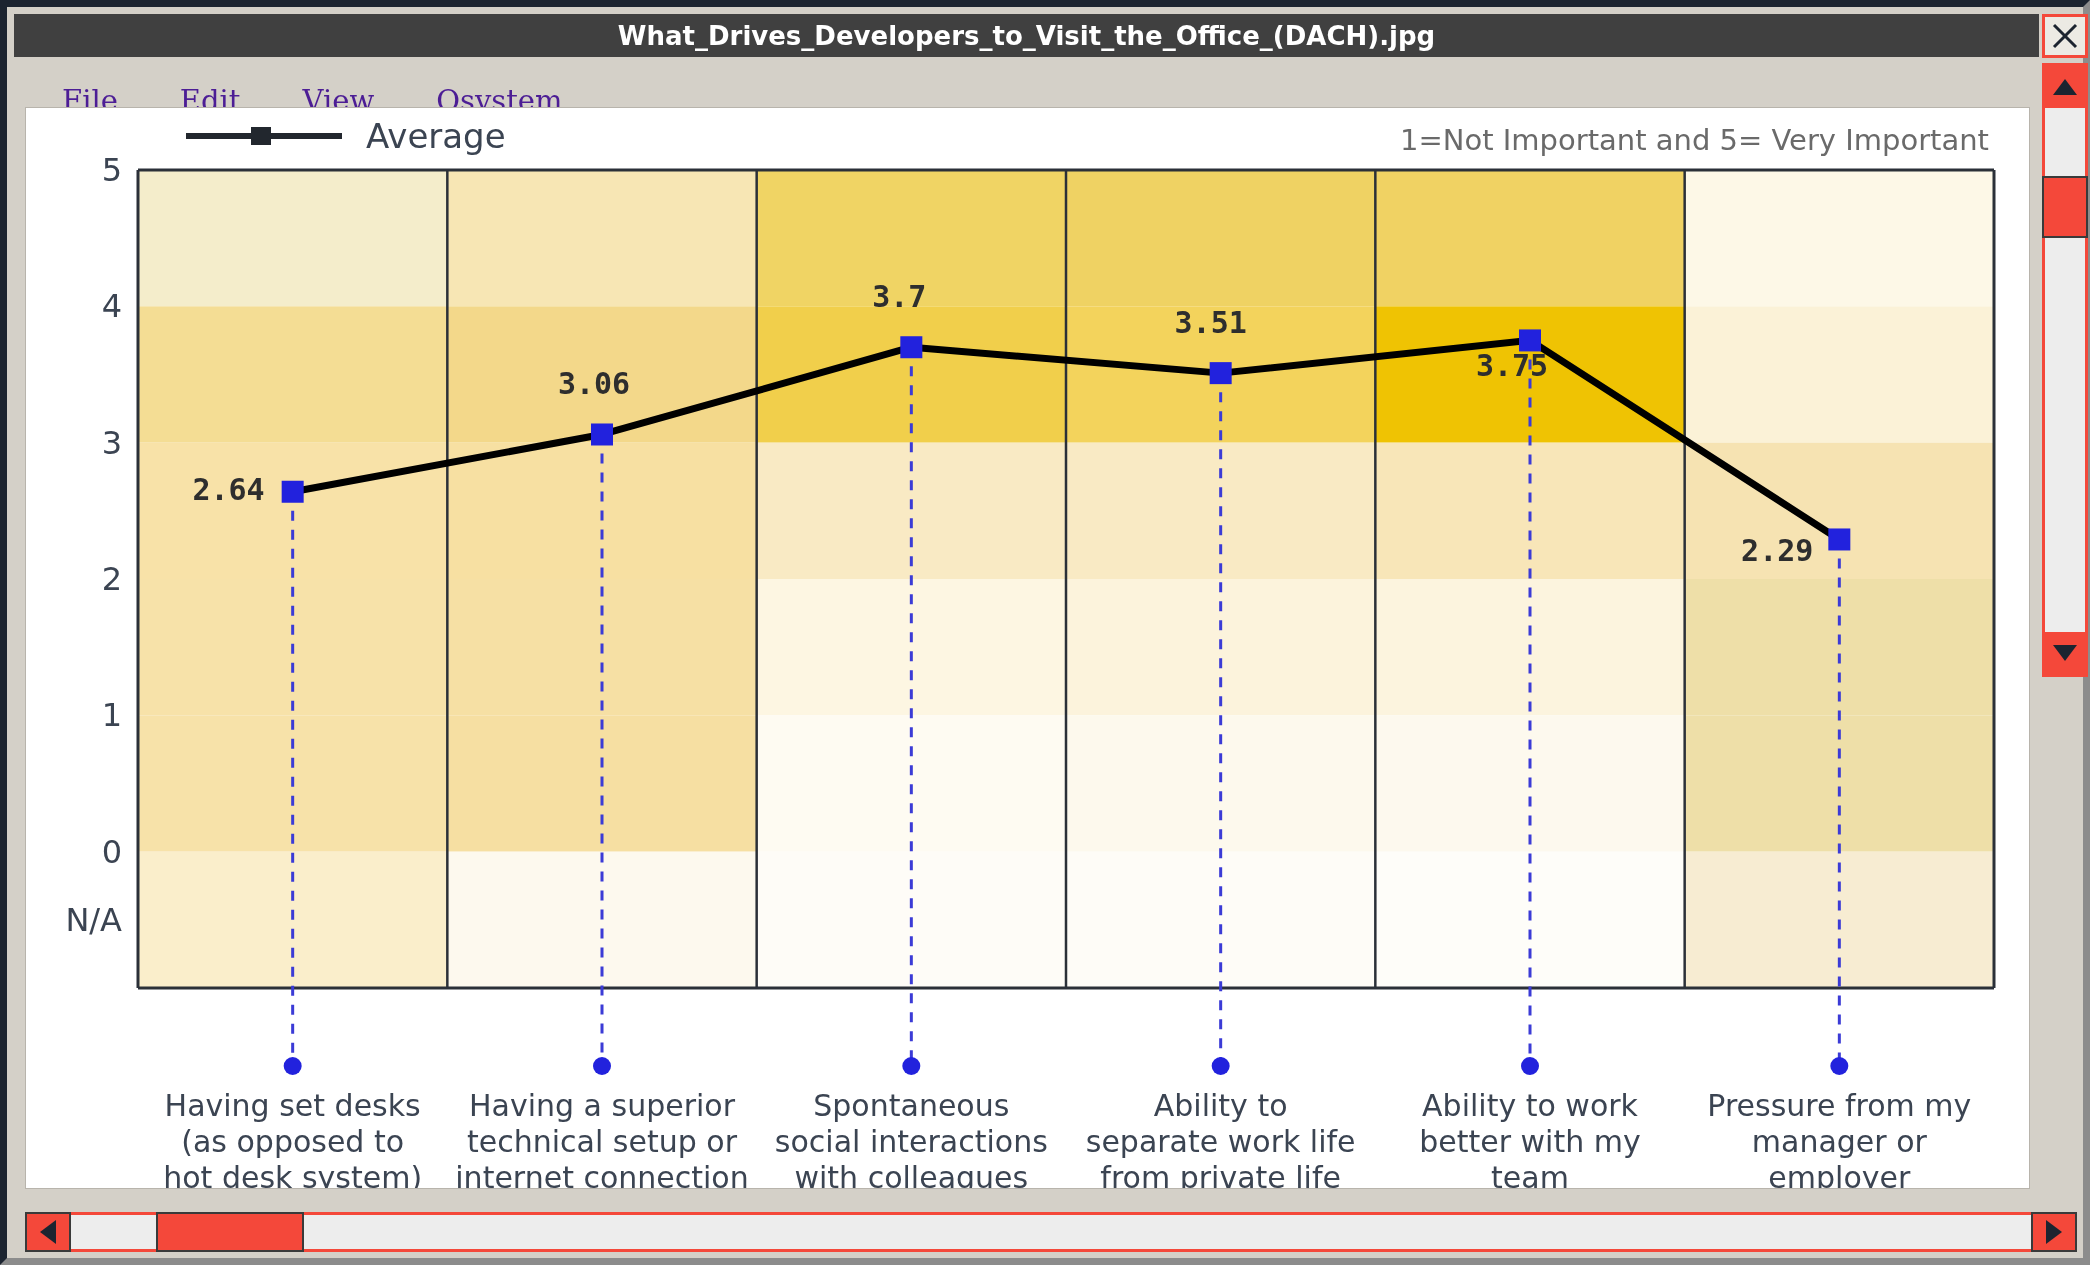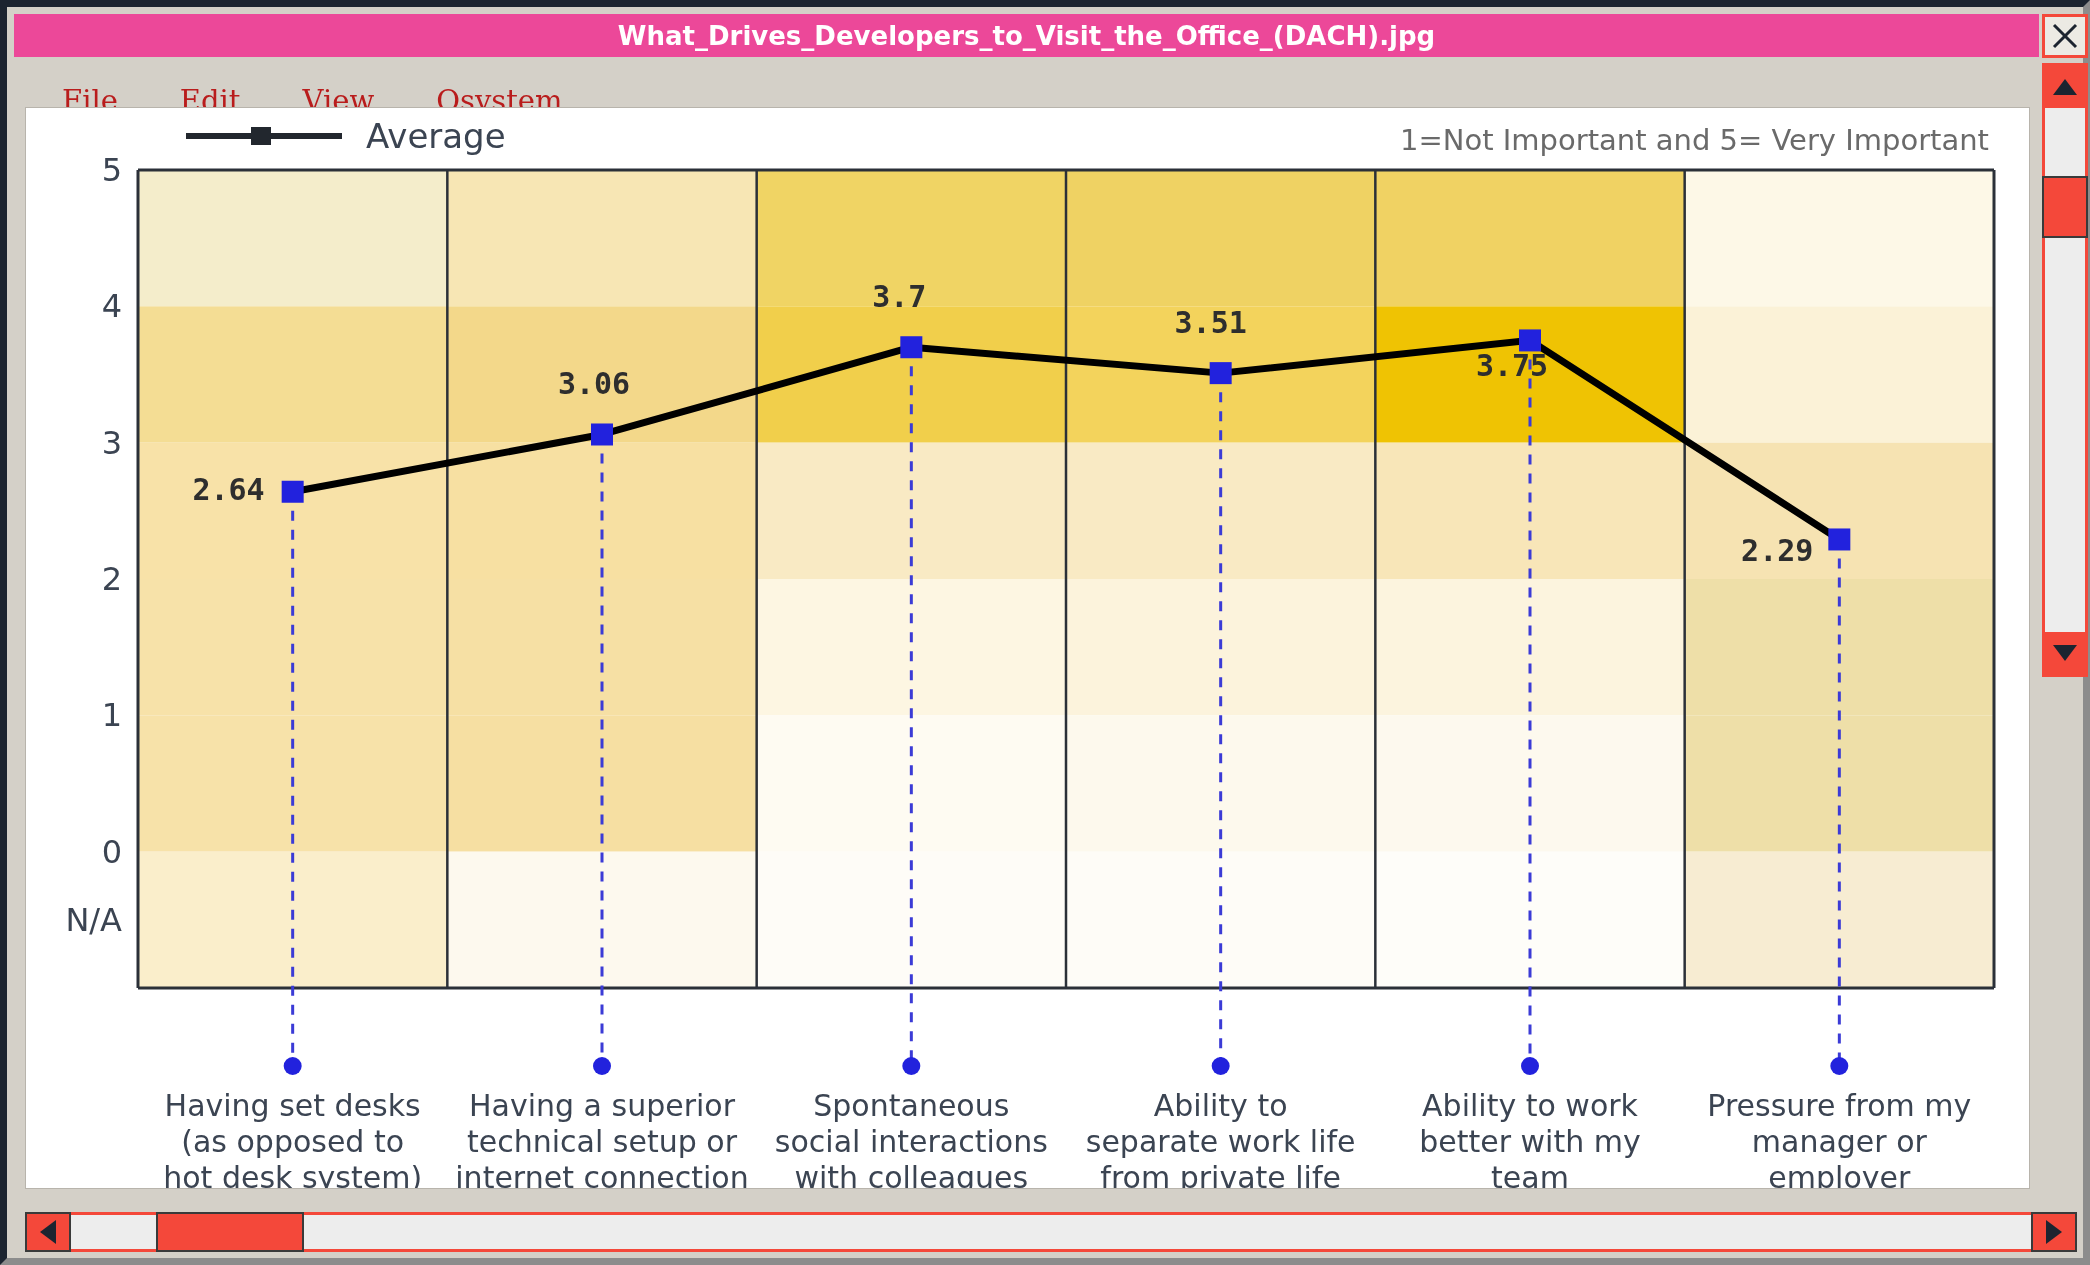--- a/index.html
+++ b/index.html
@@ -27,21 +27,21 @@
     border-right: 7px solid #8c8c8c;
     border-bottom: 7px solid #8c8c8c;
   }
 
   
   #titlebar {
     position: absolute;
     left: 7px; top: 7px;
     width: 2025px;
     height: 43px;
-    background: #ec4899;
+    background: #404040;
     display: flex;
     align-items: center;
     justify-content: center;
   }
   #title-text {
     color: #ffffff;
     font-weight: bold;
     font-size: 26px;
     letter-spacing: 0px;
     font-family: "DejaVu Sans", sans-serif;
@@ -69,21 +69,21 @@
     width: 2025px;
     height: 44px;
     background: #d4d0c8;
     display: flex;
     align-items: center;
     padding-left: 48px;
     box-sizing: border-box;
   }
   .menu-item {
     font-size: 29px;
-    color: #b91c1c;
+    color: #4c1d95;
     margin-right: 62px;
     cursor: pointer;
     font-family: "DejaVu Serif", serif;
     white-space: nowrap;
     margin-top: 44px;
   }
   .menu-item .mn { text-decoration: underline; }
 
   
   #vscrollbar {

